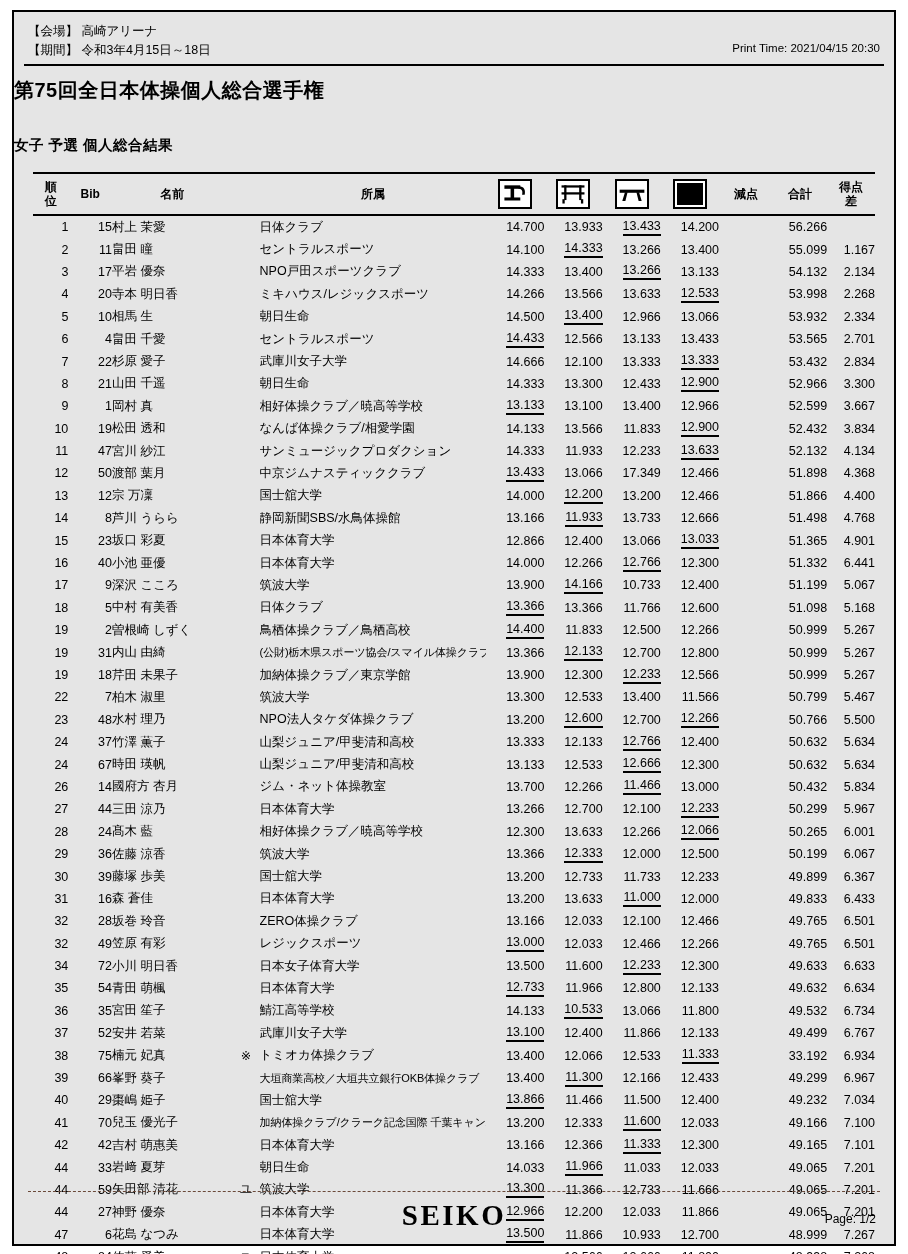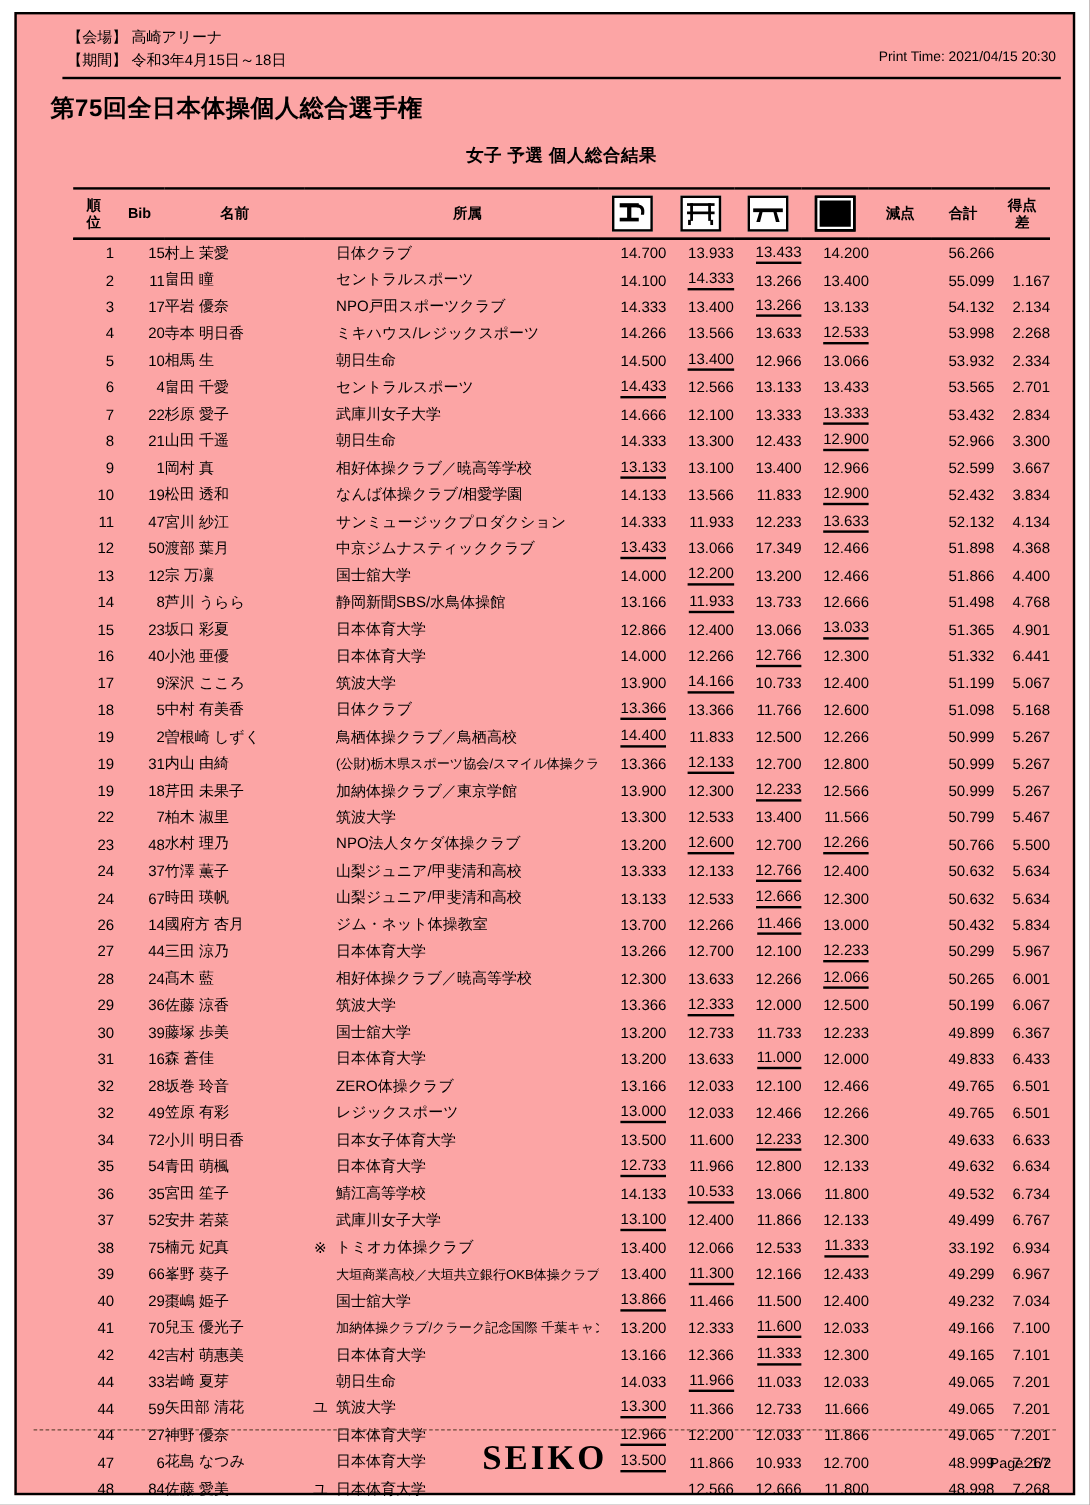--- a/index.html
+++ b/index.html
@@ -3,36 +3,36 @@
 <meta charset="utf-8">
 <style>
   html,body{margin:0;padding:0;background:#9a9a9a;}
   body{font-family:"Liberation Sans","DejaVu Sans",sans-serif;}
   .page{
     width:908px;height:1254px;background:#ffffff;position:relative;
     box-sizing:border-box;overflow:hidden;
   }
   .sheet{
     position:absolute;left:12px;top:10px;right:12px;bottom:8px;
-    border:2px solid #000;box-sizing:border-box;background:#fca5a5;padding-left:28px;
+    border:2px solid #000;box-sizing:border-box;background:#e5e5e5;
   }
   
   .hdr{position:relative;padding:10px 14px 2px 14px;}
   .venue-line{font-size:12.5px;color:#000;line-height:19px;white-space:nowrap;}
   .venue-line .lbl{letter-spacing:0px;}
   .print-time{
     position:absolute;right:14px;top:30px;font-size:11.5px;white-space:nowrap;
   }
   .hrule{border-bottom:2px solid #000;margin:2px 10px 0 10px;}
   .title{
     font-size:20px;font-weight:bold;letter-spacing:0.5px;
     margin-top:11px;
   }
   .subtitle{
-    text-align:center;font-size:14.5px;font-weight:bold;margin-top:16px;
+    font-size:14.5px;font-weight:bold;margin-top:32px;
     letter-spacing:0.5px;
   }
   
   .tbl-wrap{margin:17px 19px 0 19px;}
   table.rt{border-collapse:collapse;width:100%;table-layout:fixed;font-size:12.5px;}
   table.rt thead th{
     border-top:2px solid #000;border-bottom:2px solid #000;
     padding:0;height:40px;font-size:12px;font-weight:bold;vertical-align:middle;
   }
   .th-rank{width:34px;}

